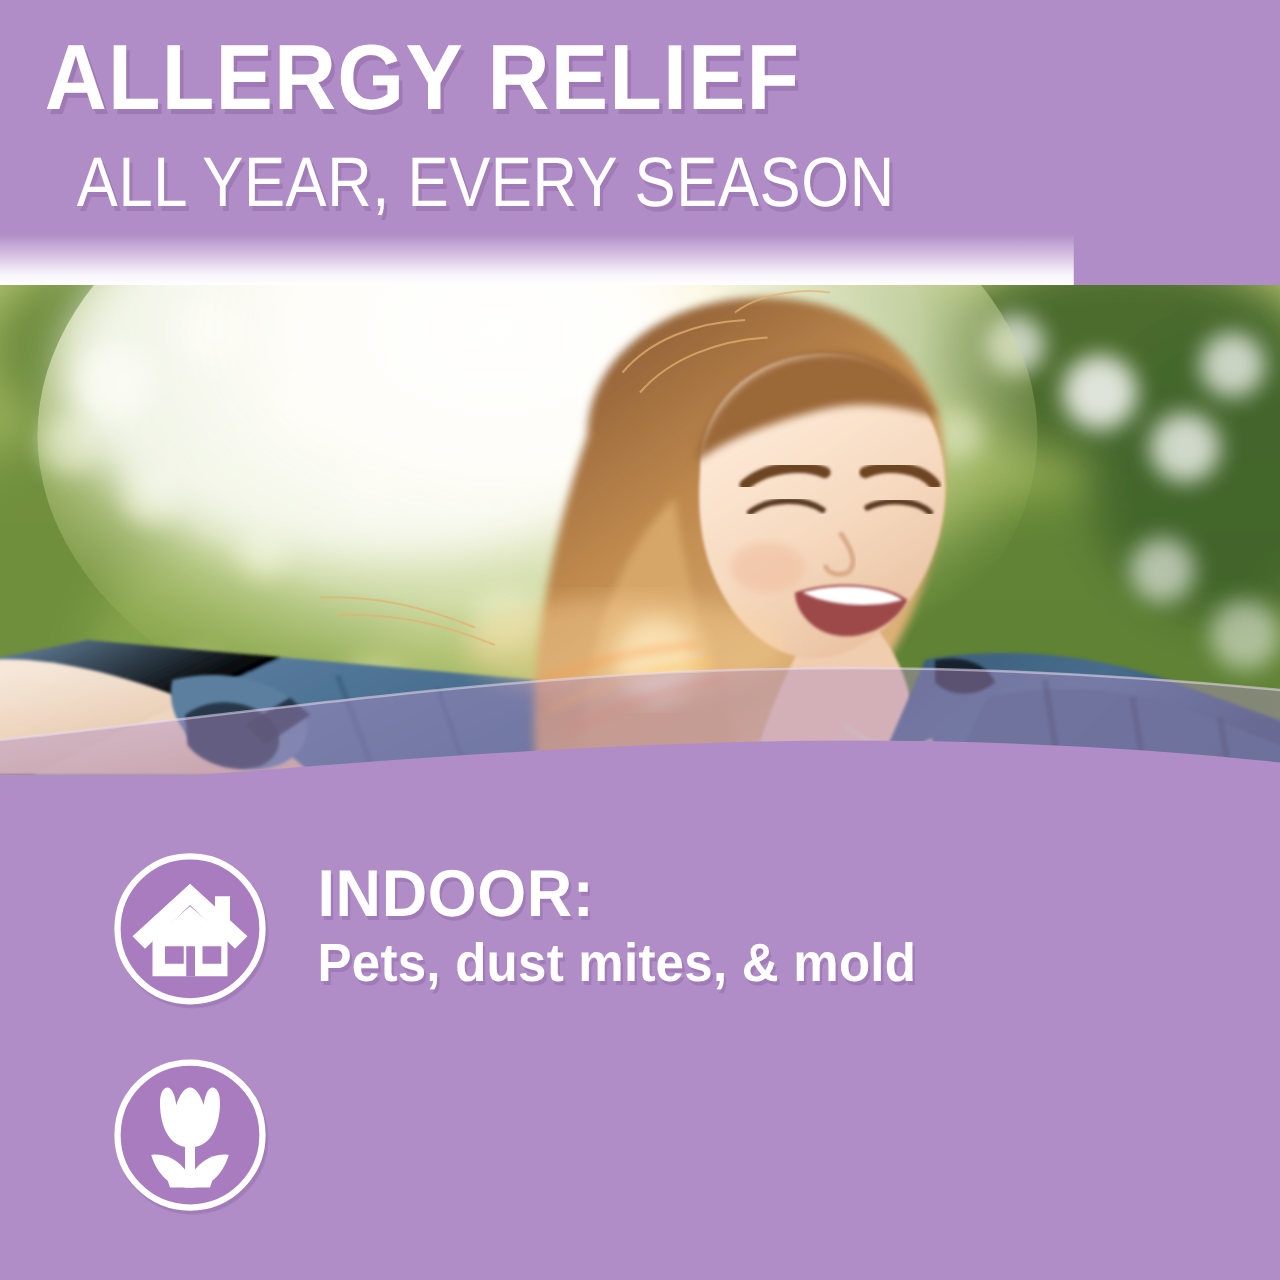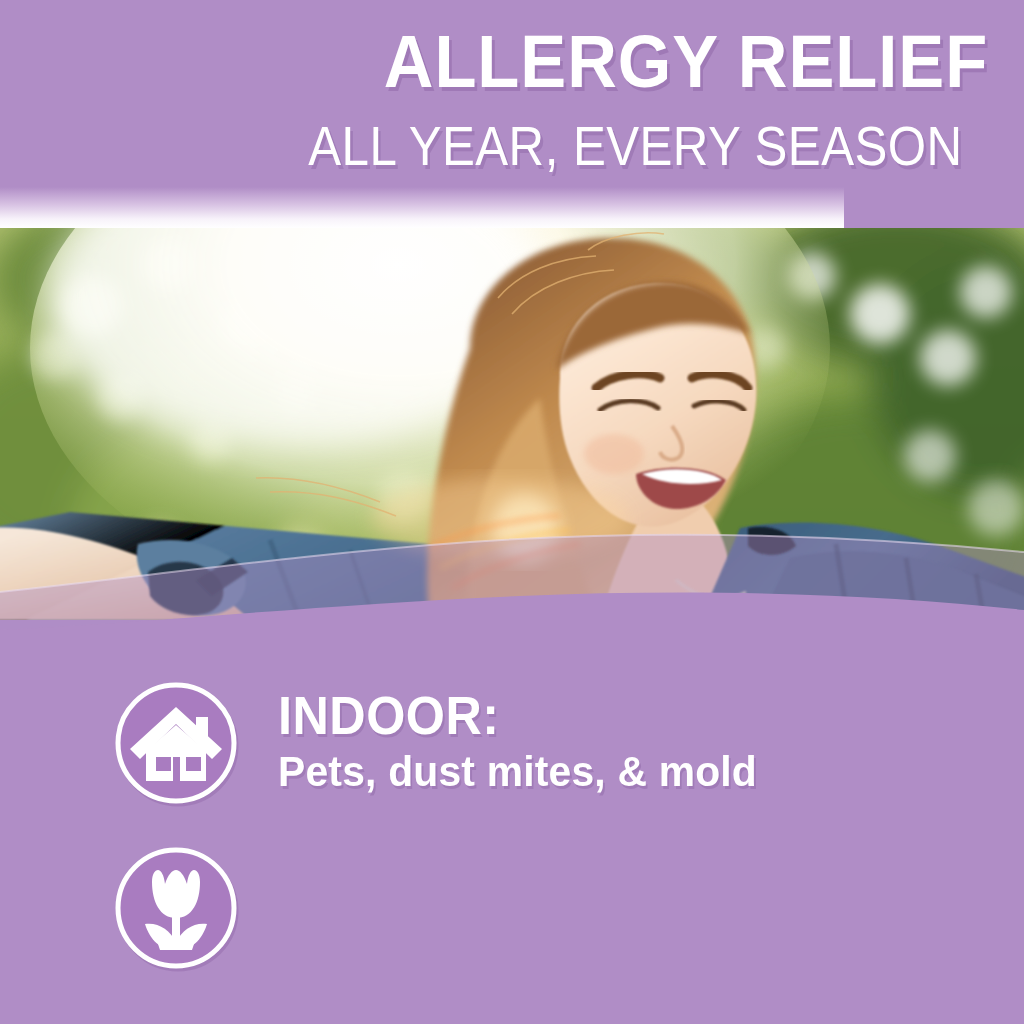--- a/index.html
+++ b/index.html
@@ -11,21 +11,21 @@
   }
   #poster{
     position:relative;width:1024px;height:1024px;overflow:hidden;
     background:#b08dc6;
   }
 
   
   .header{
     position:absolute;left:0;top:0;width:844px;height:228px;
     background:linear-gradient(180deg,#b08dc6 0%,#b08dc6 82%,#d9c4e4 90%,#f7f2fa 96%,#ffffff 100%);
-    text-align:right;z-index:5;
+    text-align:left;z-index:5;padding-left:15px;
   }
   .title{
     margin:0;padding:0;
     font-size:74px;line-height:1;
     font-weight:700;color:#ffffff;
     letter-spacing:1px;
     transform:scaleX(.93);
     text-shadow:3px 4px 0 rgba(124,82,150,.33);
     position:absolute;top:25px;left:0;width:1024px;
     white-space:nowrap;
@@ -60,21 +60,21 @@
     background:#b08dc6;z-index:2;
   }
 
   
   .rows{
     position:absolute;left:0;top:660px;width:1024px;z-index:6;
   }
   .row{
     display:flex;align-items:center;
     height:165px;
-    padding-left:112px;
+    padding-left:88px;
     box-sizing:border-box;
   }
   .badge{
     position:relative;width:128px;height:128px;flex:0 0 128px;
     margin-right:38px;
   }
   .badge svg{display:block;width:128px;height:128px;
     filter:drop-shadow(2px 3px 0 rgba(124,82,150,.28));}
   .rowtext{display:flex;flex-direction:column;justify-content:center;}
   .rowhead{

